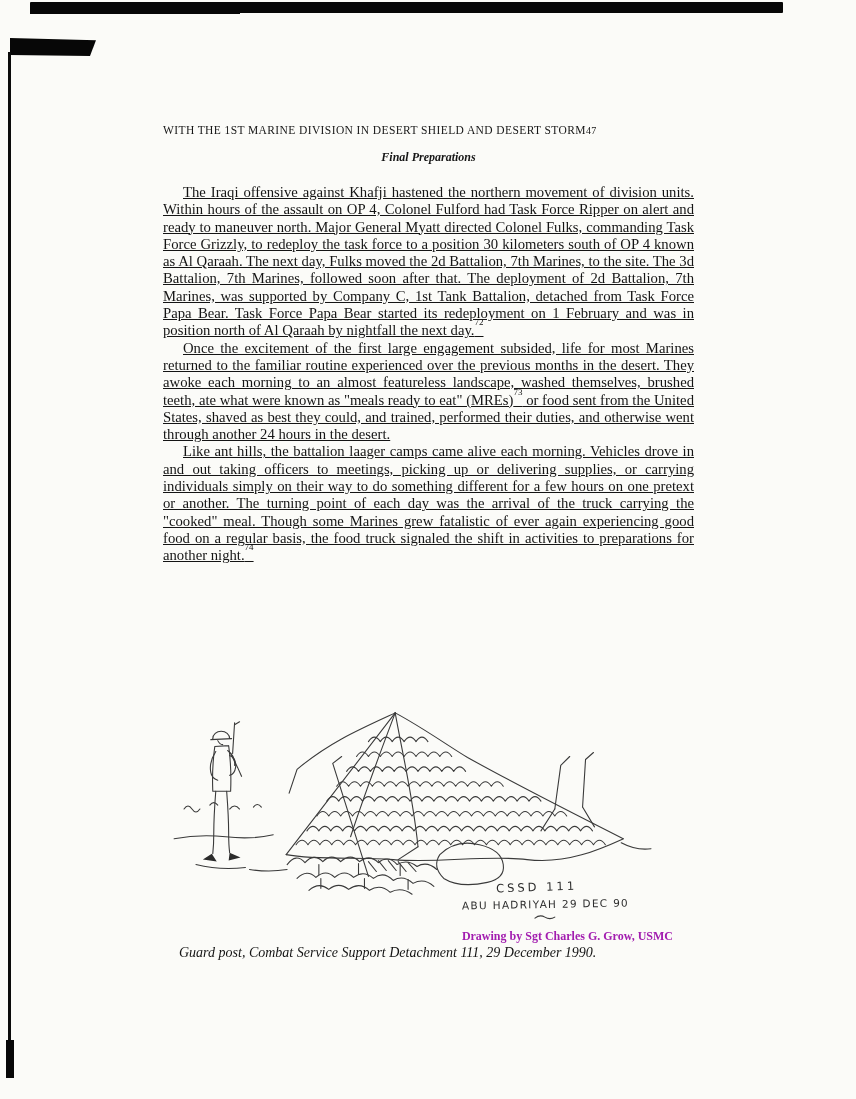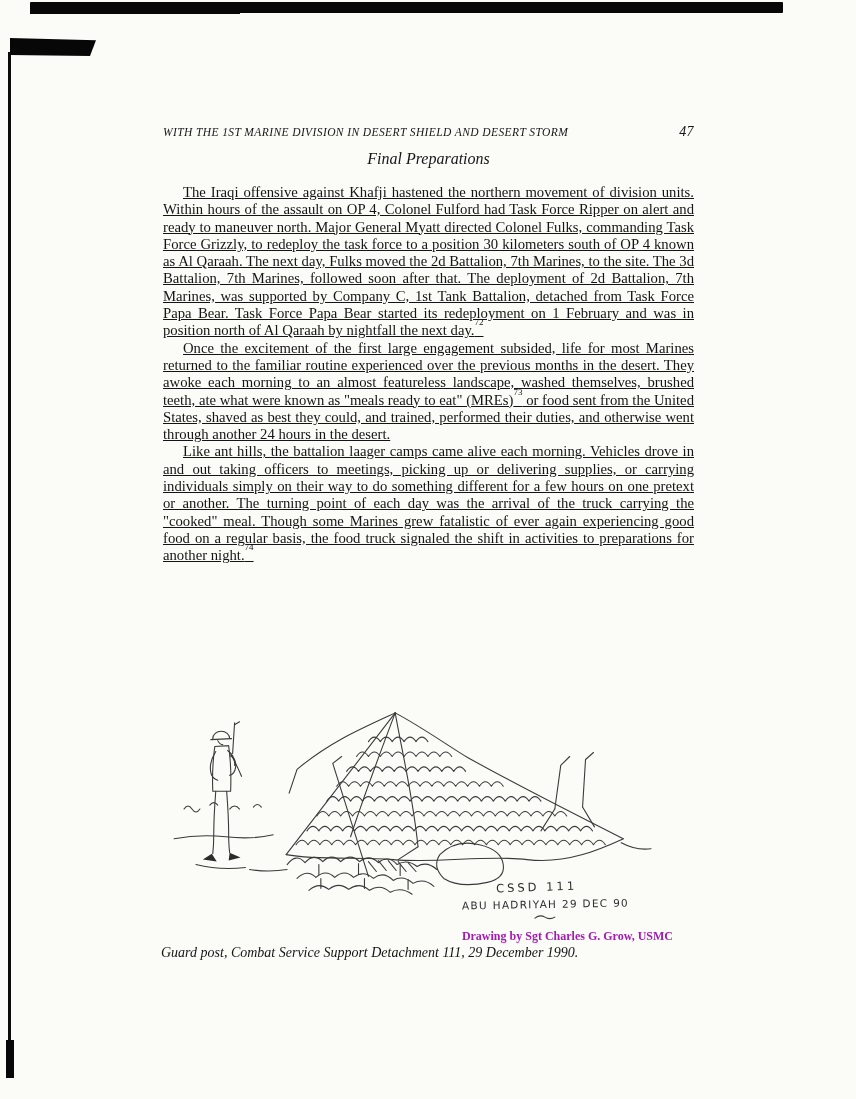--- a/index.html
+++ b/index.html
@@ -17,29 +17,29 @@
   .artifact{position:absolute;background:#070707;}
   .art-top-bar{left:30px;top:2px;width:753px;height:11px;border-radius:1px;}
   .art-top-bar-tail{left:30px;top:12px;width:210px;height:2px;}
   .art-tl-block{left:10px;top:38px;width:86px;height:18px;clip-path:polygon(0 0,100% 12%,93% 100%,0 94%);}
   .art-left-line{left:8px;top:52px;width:3px;height:1012px;background:#0b0b0b;}
   .art-bl-mark{left:6px;top:1040px;width:8px;height:38px;}
 
   
   .running-head{
     position:absolute;left:163px;top:124px;width:531px;
-    display:flex;justify-content:space-between;align-items:baseline;
-    font-size:11.5px;letter-spacing:.4px;font-style:italic;
+    display:flex;align-items:baseline;
+    font-size:11.5px;letter-spacing:.4px;
   }
-  .rh-page{font-size:14px;}
+  .rh-page{font-size:10px;}
 
   
   .section-title{
     position:absolute;left:163px;top:150px;width:531px;
-    text-align:center;font-style:italic;font-size:16px;
+    text-align:center;font-style:italic;font-size:12px;font-weight:bold;
   }
 
   
   .body-text{
     position:absolute;left:163px;top:184px;width:531px;
     font-size:14.7px;line-height:17.3px;text-align:justify;
     color:#141414;
     text-decoration:underline;
   }
   .body-text p{margin:0;text-indent:20px;}
@@ -56,21 +56,21 @@
     position:absolute;font-family:"DejaVu Sans",sans-serif;color:#2d2d2d;white-space:nowrap;
   }
   .hw1{left:328px;top:182px;font-size:11.5px;letter-spacing:3px;transform:rotate(-2deg);}
   .hw2{left:294px;top:200px;font-size:10.5px;letter-spacing:1.3px;transform:rotate(-1deg);}
 
   .credit{
     position:absolute;left:163px;top:929px;width:510px;
     text-align:right;font-size:12px;font-weight:700;color:#a21caf;
   }
   .caption{
-    position:absolute;left:161px;top:945px;width:531px;
+    position:absolute;left:179px;top:945px;width:531px;
     font-style:italic;font-size:14px;color:#141414;
   }
 </style>
 </head>
 <body>
 
 <div class="page">
 
   <div class="artifact art-top-bar"></div>
   <div class="artifact art-top-bar-tail"></div>

